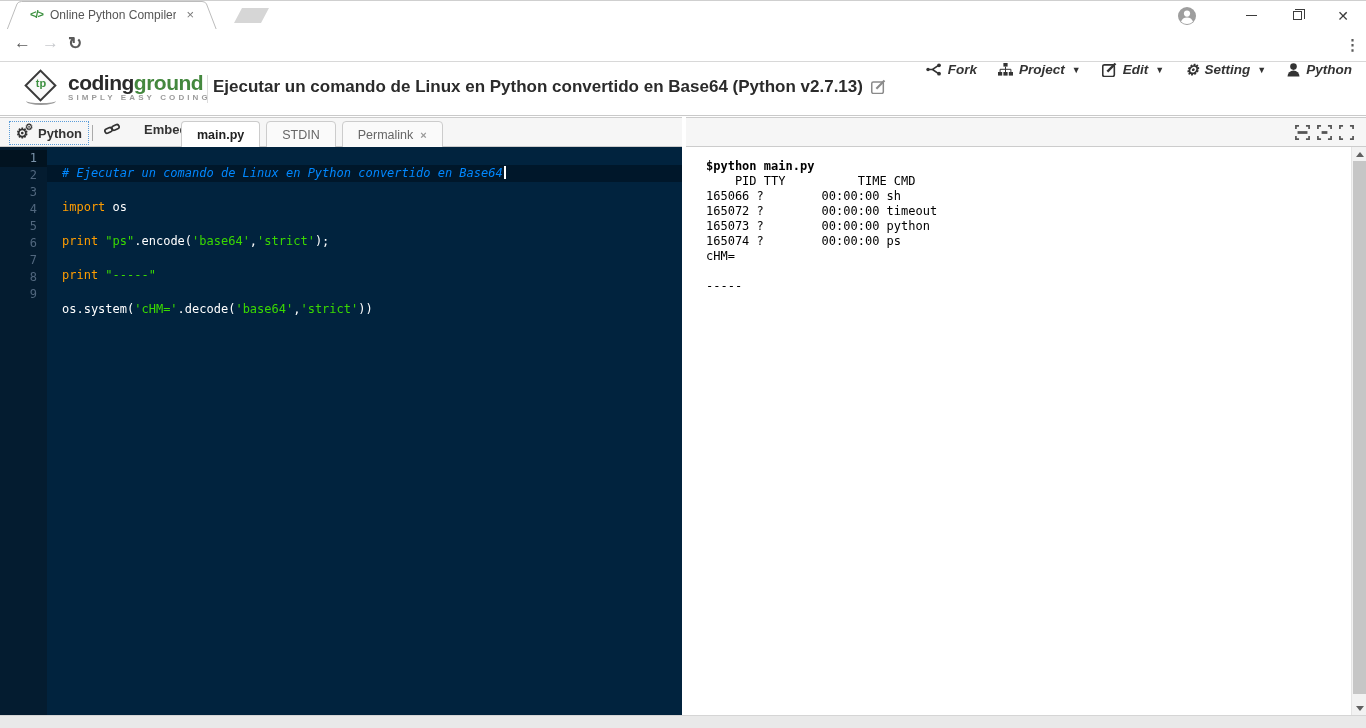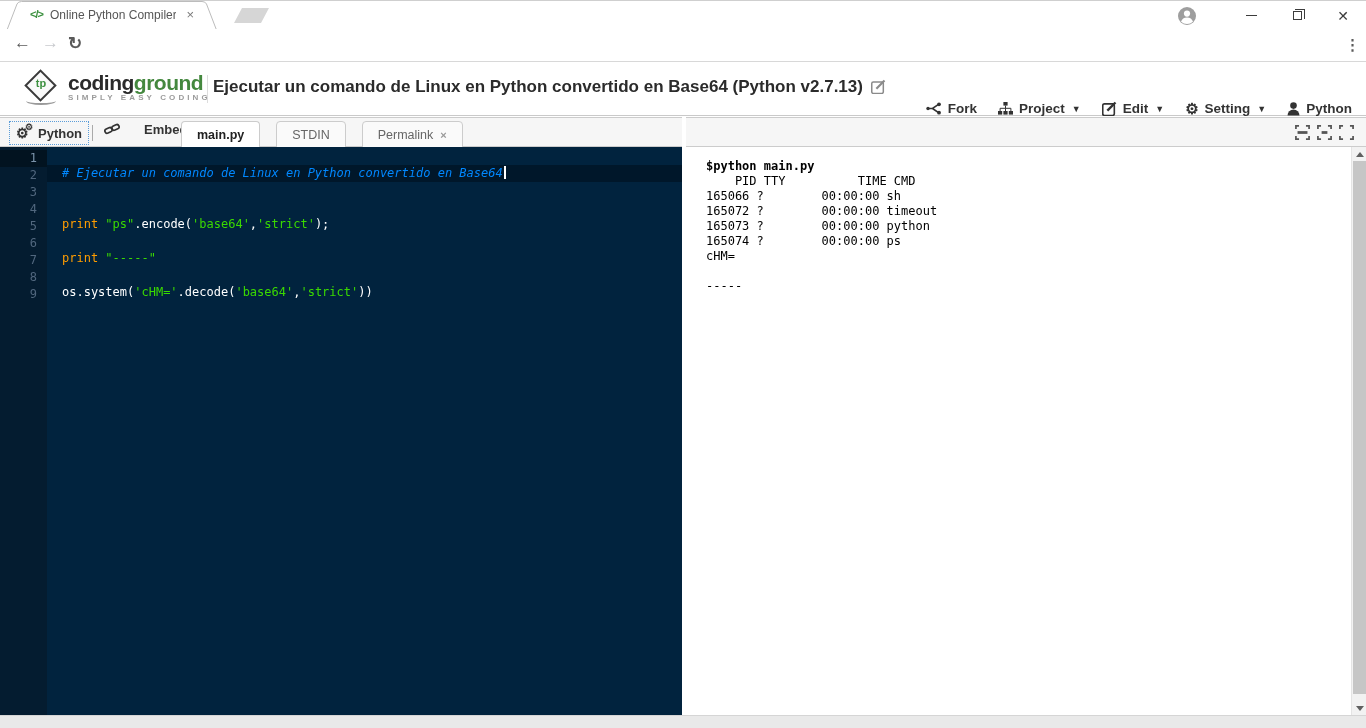--- a/index.html
+++ b/index.html
@@ -55,40 +55,40 @@
                           font-size:11px; font-weight:bold; color:#3d9140; }
   .logo-diamond .swoosh { position:absolute; left:2px; bottom:-2px; width:30px; height:8px;
                           border-bottom:2px solid #9a9a9a; border-radius:50%; }
   .logo-text-coding { font-size:21px; font-weight:bold; color:#2a2a2a; letter-spacing:-0.5px; }
   .logo-text-ground { font-size:21px; font-weight:bold; color:#44883e; letter-spacing:-0.5px; }
   .logo-tagline { font-size:8px; color:#9b9b9b; letter-spacing:3.1px; margin-top:-2px; font-weight:bold; }
   .header-divider { position:absolute; left:207px; top:13px; width:1px; height:28px; background:#ddd; }
   .page-title { position:absolute; left:213px; top:15px; font-size:17px; font-weight:bold; color:#2b2b2b;
                 white-space:nowrap; }
   .title-edit-icon { display:inline-block; margin-left:8px; vertical-align:-2px; }
-  .header-menu { position:absolute; right:14px; top:0; height:54px; display:flex; align-items:flex-end; gap:21px; }
+  .header-menu { position:absolute; right:14px; top:0; height:54px; display:flex; align-items:flex-start; gap:21px;font-style:italic; }
   .menu-item { display:flex; align-items:center; gap:6px; font-size:13.5px; font-weight:600; color:#333; }
   .menu-caret { font-size:9px; color:#333; margin-left:1px; }
   .gear-glyph { font-size:15px; line-height:14px; color:#333; }
 
   
   .pane-header { position:absolute; top:117px; height:30px; background:#f6f6f6;
                  border-top:1px solid #ccc; border-bottom:1px solid #ccc; }
   .pane-header.left-h { left:0; width:682px; }
   .pane-header.right-h { left:686px; width:680px; }
 
   .execute-btn { position:absolute; left:10px; top:4px; height:22px; display:flex; align-items:center; gap:5px;
                  padding:0 6px; outline:1px dotted #5b9dd9; font-size:13px; font-weight:bold; color:#333; }
   .exec-gears { position:relative; width:17px; height:16px; }
   .exec-gears .g1 { position:absolute; left:0; top:0px; font-size:14px; color:#333; line-height:16px; }
   .exec-gears .g2 { position:absolute; left:9px; top:-3px; font-size:9px; color:#333; }
   .tool-sep { position:absolute; left:92px; top:7px; width:1px; height:16px; background:#aaa; }
   .embed-btn { position:absolute; left:104px; top:4px; height:22px; display:flex; align-items:flex-start; gap:24px;
                font-size:13px; font-weight:bold; color:#333; }
-  .editor-tabs { position:absolute; left:170px; top:2px; display:flex; gap:16px; height:28px;padding-left:11px; }
+  .editor-tabs { position:absolute; left:170px; top:2px; display:flex; gap:6px; height:28px;padding-left:11px; }
   .ed-tab { height:27px; margin-top:1px; padding:0 15px; border:1px solid #ccc; border-radius:4px 4px 0 0;
             background:#fafafa; font-size:12.5px; color:#666; display:flex; align-items:center; gap:7px; }
   .ed-tab.active { background:#fff; font-weight:bold; color:#222; border-bottom-color:#fff; }
   .tab-x { font-size:11px; color:#999; font-weight:bold; }
 
   .result-title { position:absolute; left:14px; top:7px; display:flex; align-items:center; gap:6px;
                   font-size:13px; font-weight:bold; color:#222;margin-top:33px; }
   .layout-icons { position:absolute; right:12px; top:7px; display:flex; gap:7px; }
 
   
@@ -293,20 +293,21 @@
         <div class="gut-num">4</div>
         <div class="gut-num">5</div>
         <div class="gut-num">6</div>
         <div class="gut-num">7</div>
         <div class="gut-num">8</div>
         <div class="gut-num">9</div>
       </div>
     <div class="editor-code">
         <div class="code-line active"><span class="tk-comment"># Ejecutar un comando de Linux en Python convertido en Base64</span><span class="cursor"></span></div>
         <div class="code-line"></div>
+        <div class="code-line"><span class="tk-keyword">import</span><span class="tk-plain"> os</span></div>
         <div class="code-line"></div>
         <div class="code-line"><span class="tk-keyword">print</span><span class="tk-plain"> </span><span class="tk-string">"ps"</span><span class="tk-plain">.encode(</span><span class="tk-string">'base64'</span><span class="tk-plain">,</span><span class="tk-string">'strict'</span><span class="tk-plain">);</span></div>
         <div class="code-line"></div>
         <div class="code-line"><span class="tk-keyword">print</span><span class="tk-plain"> </span><span class="tk-string">"-----"</span></div>
         <div class="code-line"></div>
         <div class="code-line"><span class="tk-plain">os.system(</span><span class="tk-string">'cHM='</span><span class="tk-plain">.decode(</span><span class="tk-string">'base64'</span><span class="tk-plain">,</span><span class="tk-string">'strict'</span><span class="tk-plain">))</span></div>
       </div>
   </div>
 
   <div class="pane-header right-h">

